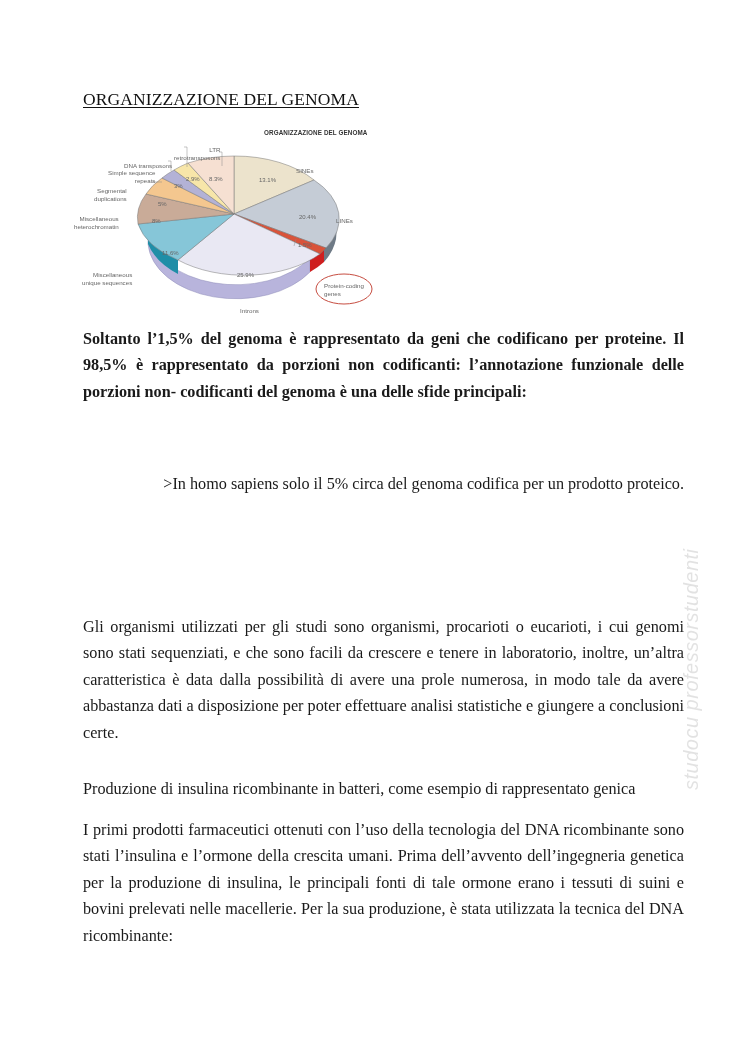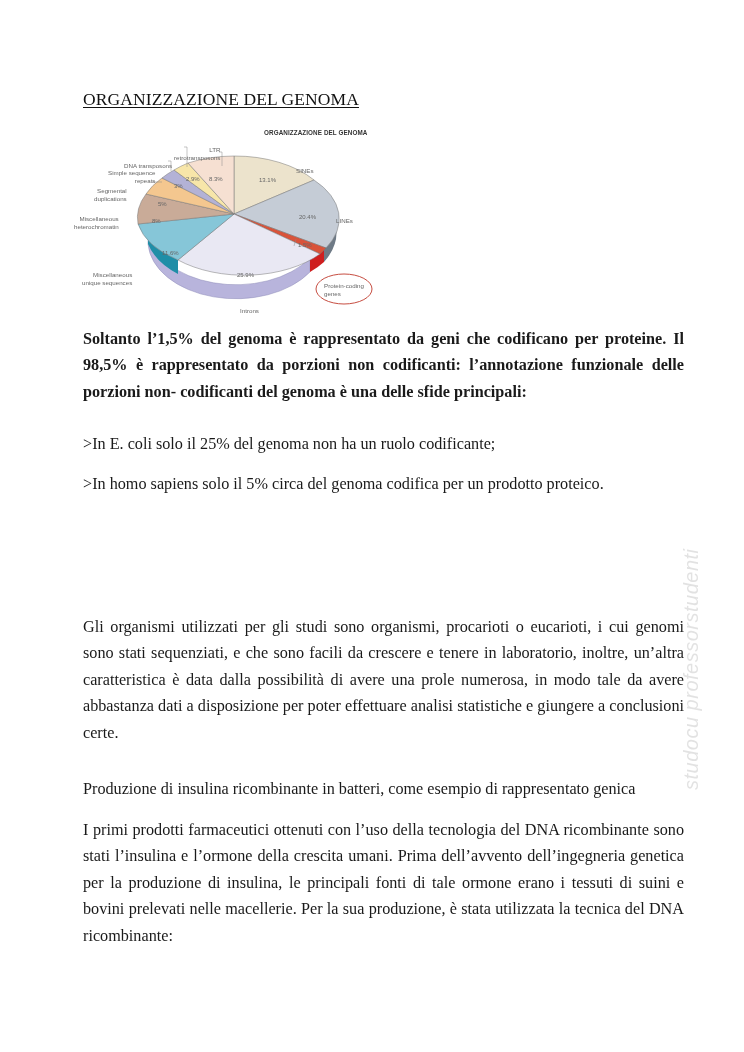--- a/index.html
+++ b/index.html
@@ -80,20 +80,19 @@
     <div class="fig-label" style="left:8px;top:149px;white-space:pre;">Miscellaneous
 unique sequences</div>
     <div class="fig-label center" style="left:166px;top:185px;">Introns</div>
     <div class="fig-label left" style="left:262px;top:95px;">LINEs</div>
     <div class="fig-label left" style="left:222px;top:45px;">SINEs</div>
     <div class="fig-label left" style="left:250px;top:160px;white-space:pre;">Protein-coding
 genes</div>
   </div>
 
   <p class="body-text" style="top:326px;font-weight:bold;">Soltanto l’1,5% del genoma è rappresentato da geni che codificano per proteine. Il 98,5% è rappresentato da porzioni non codificanti: l’annotazione funzionale delle porzioni non- codificanti del genoma è una delle sfide principali:</p>
-  <p class="body-text nojust" style="top:431px;">&gt;In E. coli solo il 25% del genoma non ha un ruolo codificante;</p>
-  <p class="body-text nojust" style="top:471px;">&gt;In homo sapiens solo il 5% circa del genoma codifica per un prodotto proteico.</p>
+  <p class="body-text nojust" style="top:471px;text-align:right;">&gt;In homo sapiens solo il 5% circa del genoma codifica per un prodotto proteico.</p>
   <p class="body-text" style="top:614px;">Gli organismi utilizzati per gli studi sono organismi, procarioti o eucarioti, i cui genomi sono stati sequenziati, e che sono facili da crescere e tenere in laboratorio, inoltre, un’altra caratteristica è data dalla possibilità di avere una prole numerosa, in modo tale da avere abbastanza dati a disposizione per poter effettuare analisi statistiche e giungere a conclusioni certe.</p>
   <p class="body-text nojust" style="top:776px;">Produzione di insulina ricombinante in batteri, come esempio di rappresentato genica</p>
   <p class="body-text" style="top:817px;">I primi prodotti farmaceutici ottenuti con l’uso della tecnologia del DNA ricombinante sono stati l’insulina e l’ormone della crescita umani. Prima dell’avvento dell’ingegneria genetica per la produzione di insulina, le principali fonti di tale ormone erano i tessuti di suini e bovini prelevati nelle macellerie. Per la sua produzione, è stata utilizzata la tecnica del DNA ricombinante:</p>
 
   <div class="watermark">studocu professorstudenti</div>
 </div>
 
 </body></html>

